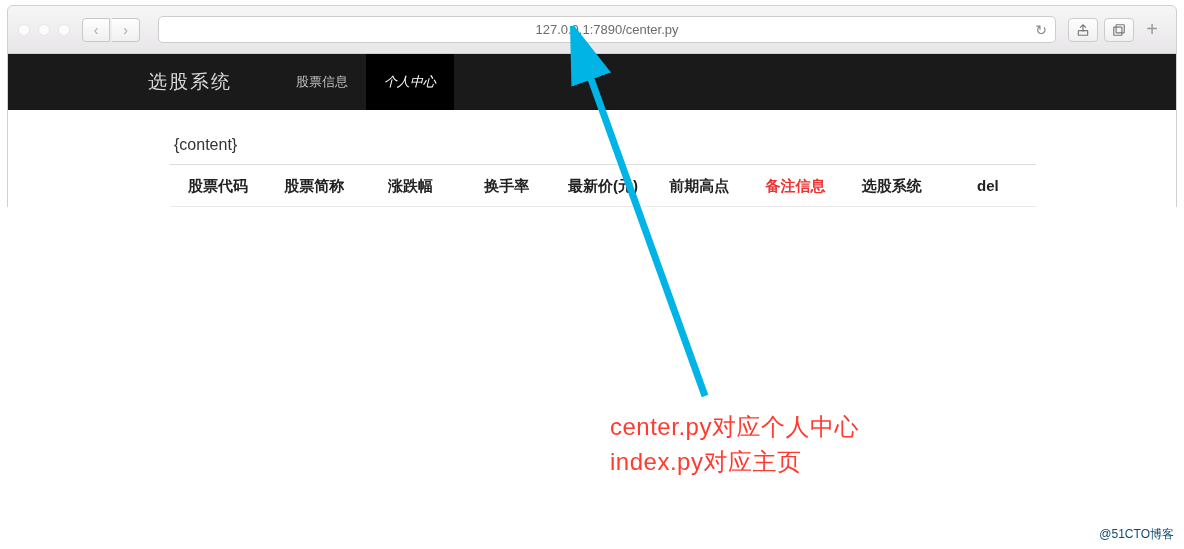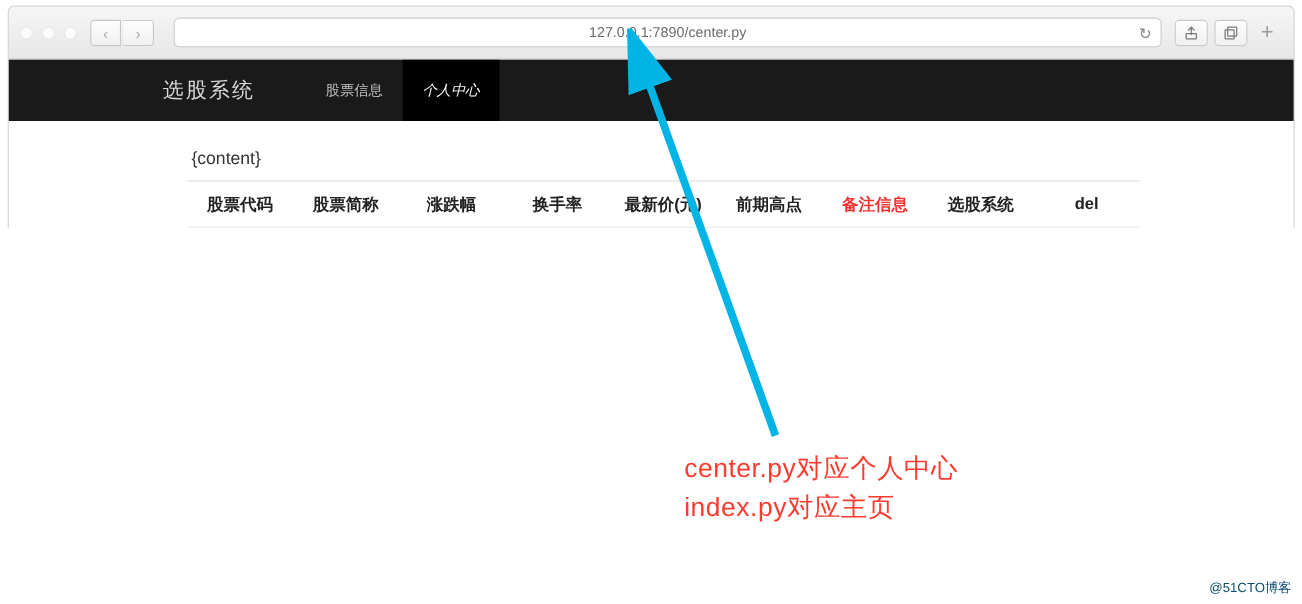--- a/index.html
+++ b/index.html
@@ -129,21 +129,20 @@
       width: 200px; height: 380px;
       pointer-events: none;
     }
     .annotation {
       position: absolute;
       left: 610px; top: 410px;
       color: #ff3b30;
       font-size: 24px;
       line-height: 1.45;
       letter-spacing: 0.5px;
-      margin-left: 12px;
     }
     .watermark {
       position: absolute;
       right: 10px; bottom: 6px;
       color: #0c4a6e; font-size: 12px;
     }
   </style>
 </head>
 <body>
 

